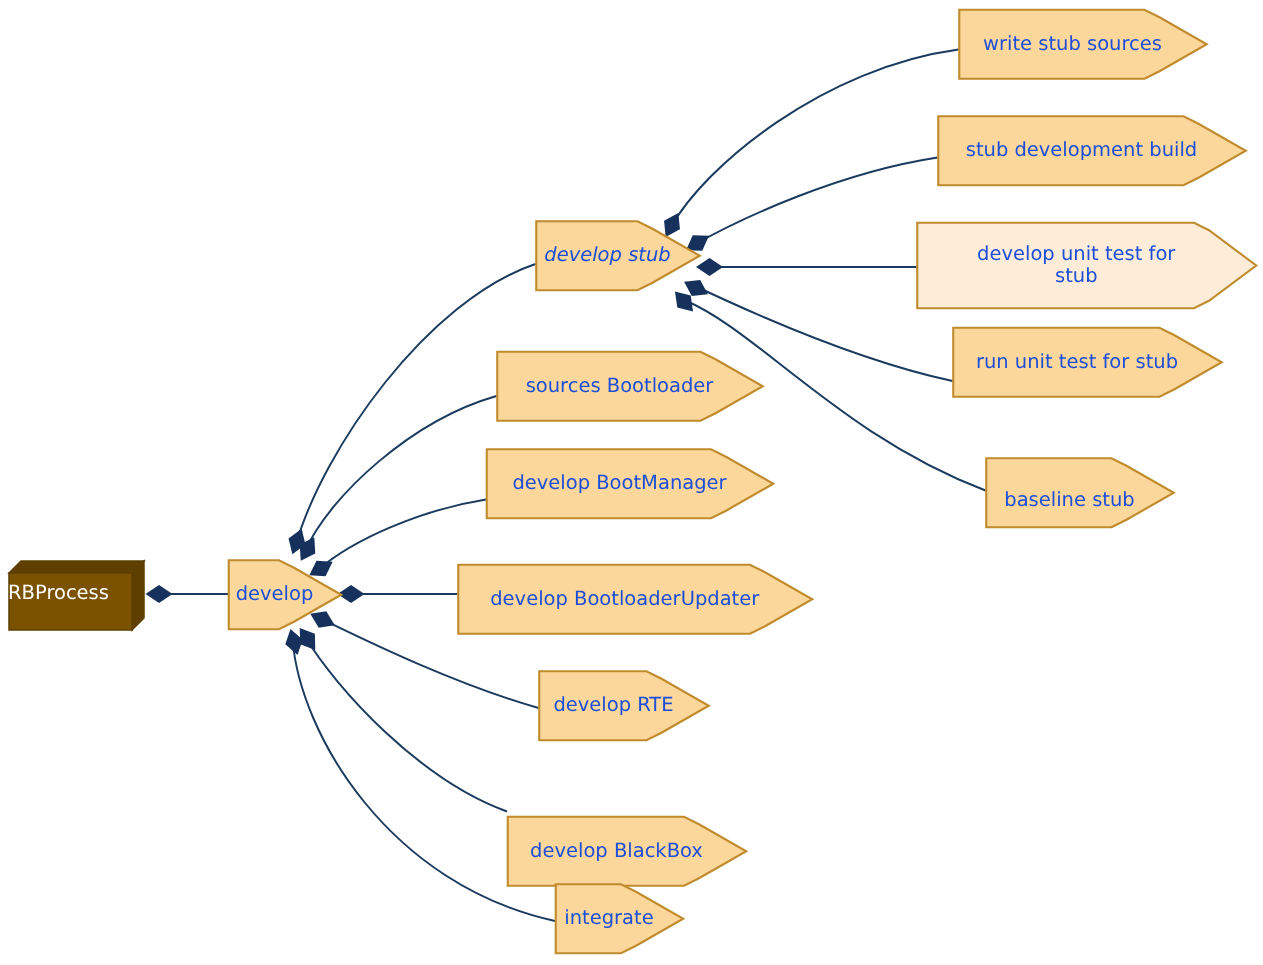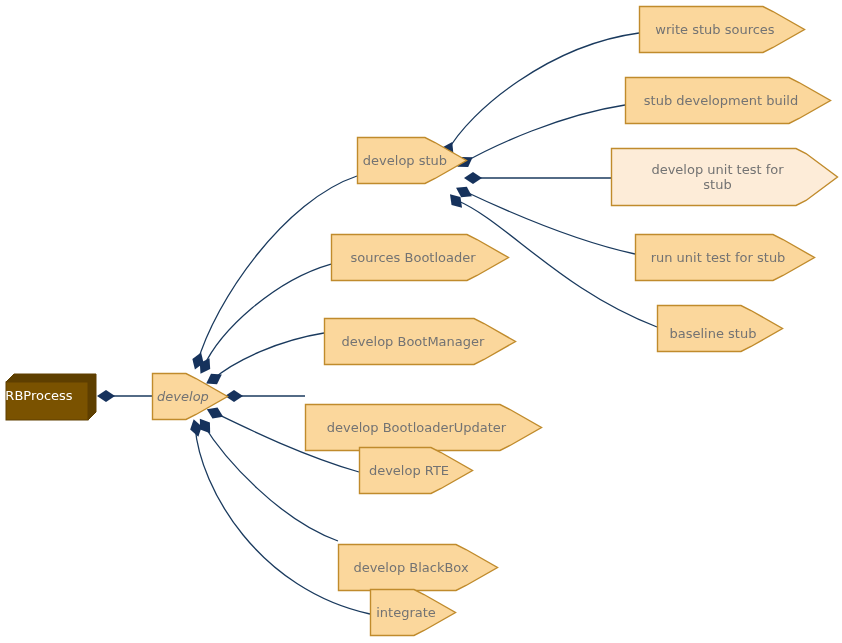--- a/index.html
+++ b/index.html
@@ -37,21 +37,21 @@
     left: 0;
     top: 0;
     width: 100%;
     height: 100%;
     display: flex;
     align-items: center;
     justify-content: center;
     text-align: center;
     font-size: 13px;
     line-height: 15px;
-    color: #737373;
+    color: #1d4ed8;
     white-space: pre-line;
     pointer-events: none;
     padding-right: 14px;
     box-sizing: border-box;
   }
   .node-label.start-label {
     color: #ffffff;
     padding-right: 24px;
     padding-bottom: 4px;
   }
@@ -116,27 +116,27 @@
     </svg>
   <div id="node-layer">
       <div class="node" style="left: 6px; top: 374px; width: 90px; height: 46px;">
         <svg width="90" height="46">
           <path d="M0,8 L8,0 L90,0 L82,8 Z" fill="#5e3f00" stroke="#5e3f00"></path>
           <path d="M82,8 L90,0 L90,38 L82,46 Z" fill="#5e3f00" stroke="#5e3f00"></path>
           <rect x="0" y="8" width="82" height="38" fill="#7a5200" stroke="#5e3f00" stroke-width="1"></rect>
         </svg>
         <div class="node-label start-label">RBProcess</div>
       </div>
-      <div class="node" style="left: 152px; top: 373px; width: 76px; height: 47px; font-style: italic;">
+      <div class="node" style="left: 152px; top: 373px; width: 76px; height: 47px;">
         <svg width="76" height="47">
           <path d="M0.5,0.5 L34,0.5 L44,5.5 L75.5,23.5 L44,41.5 L34,46.5 L0.5,46.5 Z" fill="#fbd79c" stroke="#c08b2c" stroke-width="1.4" stroke-linejoin="miter"></path>
         </svg>
         <div class="node-label">develop</div>
       </div>
-      <div class="node" style="left: 357px; top: 137px; width: 110px; height: 47px;">
+      <div class="node" style="left: 357px; top: 147px; width: 110px; height: 47px; font-style: italic;">
         <svg width="110" height="47">
           <path d="M0.5,0.5 L68,0.5 L78,5.5 L109.5,23.5 L78,41.5 L68,46.5 L0.5,46.5 Z" fill="#fbd79c" stroke="#c08b2c" stroke-width="1.4" stroke-linejoin="miter"></path>
         </svg>
         <div class="node-label">develop stub</div>
       </div>
       <div class="node" style="left: 639px; top: 6px; width: 166px; height: 47px;">
         <svg width="166" height="47">
           <path d="M0.5,0.5 L124,0.5 L134,5.5 L165.5,23.5 L134,41.5 L124,46.5 L0.5,46.5 Z" fill="#fbd79c" stroke="#c08b2c" stroke-width="1.4" stroke-linejoin="miter"></path>
         </svg>
         <div class="node-label">write stub sources</div>
@@ -147,45 +147,45 @@
         </svg>
         <div class="node-label">stub development build</div>
       </div>
       <div class="node" style="left: 611px; top: 148px; width: 227px; height: 58px;">
         <svg width="227" height="58">
           <path d="M0.5,0.5 L185,0.5 L195,5.5 L226.5,29 L195,52.5 L185,57.5 L0.5,57.5 Z" fill="#fdecd8" stroke="#c08b2c" stroke-width="1.4" stroke-linejoin="miter"></path>
         </svg>
         <div class="node-label">develop unit test for
 stub</div>
       </div>
-      <div class="node" style="left: 635px; top: 234px; width: 180px; height: 47px; text-decoration: underline;">
+      <div class="node" style="left: 635px; top: 218px; width: 180px; height: 47px; text-decoration: underline;">
         <svg width="180" height="47">
           <path d="M0.5,0.5 L138,0.5 L148,5.5 L179.5,23.5 L148,41.5 L138,46.5 L0.5,46.5 Z" fill="#fbd79c" stroke="#c08b2c" stroke-width="1.4" stroke-linejoin="miter"></path>
         </svg>
         <div class="node-label">run unit test for stub</div>
       </div>
       <div class="node" style="left: 657px; top: 305px; width: 126px; height: 57px;">
         <svg width="126" height="47">
           <path d="M0.5,0.5 L84,0.5 L94,5.5 L125.5,23.5 L94,41.5 L84,46.5 L0.5,46.5 Z" fill="#fbd79c" stroke="#c08b2c" stroke-width="1.4" stroke-linejoin="miter"></path>
         </svg>
         <div class="node-label">baseline stub</div>
       </div>
       <div class="node" style="left: 331px; top: 234px; width: 178px; height: 47px;">
         <svg width="178" height="47">
           <path d="M0.5,0.5 L136,0.5 L146,5.5 L177.5,23.5 L146,41.5 L136,46.5 L0.5,46.5 Z" fill="#fbd79c" stroke="#c08b2c" stroke-width="1.4" stroke-linejoin="miter"></path>
         </svg>
         <div class="node-label">sources Bootloader</div>
       </div>
-      <div class="node" style="left: 324px; top: 318px; width: 192px; height: 47px;">
+      <div class="node" style="left: 324px; top: 299px; width: 192px; height: 47px;">
         <svg width="192" height="47">
           <path d="M0.5,0.5 L150,0.5 L160,5.5 L191.5,23.5 L160,41.5 L150,46.5 L0.5,46.5 Z" fill="#fbd79c" stroke="#c08b2c" stroke-width="1.4" stroke-linejoin="miter"></path>
         </svg>
         <div class="node-label">develop BootManager</div>
       </div>
-      <div class="node" style="left: 305px; top: 376px; width: 237px; height: 47px; margin-top: 28px;">
+      <div class="node" style="left: 305px; top: 376px; width: 237px; height: 47px;">
         <svg width="237" height="47">
           <path d="M0.5,0.5 L195,0.5 L205,5.5 L236.5,23.5 L205,41.5 L195,46.5 L0.5,46.5 Z" fill="#fbd79c" stroke="#c08b2c" stroke-width="1.4" stroke-linejoin="miter"></path>
         </svg>
         <div class="node-label">develop BootloaderUpdater</div>
       </div>
       <div class="node" style="left: 359px; top: 447px; width: 114px; height: 47px;">
         <svg width="114" height="47">
           <path d="M0.5,0.5 L72,0.5 L82,5.5 L113.5,23.5 L82,41.5 L72,46.5 L0.5,46.5 Z" fill="#fbd79c" stroke="#c08b2c" stroke-width="1.4" stroke-linejoin="miter"></path>
         </svg>
         <div class="node-label">develop RTE</div>

